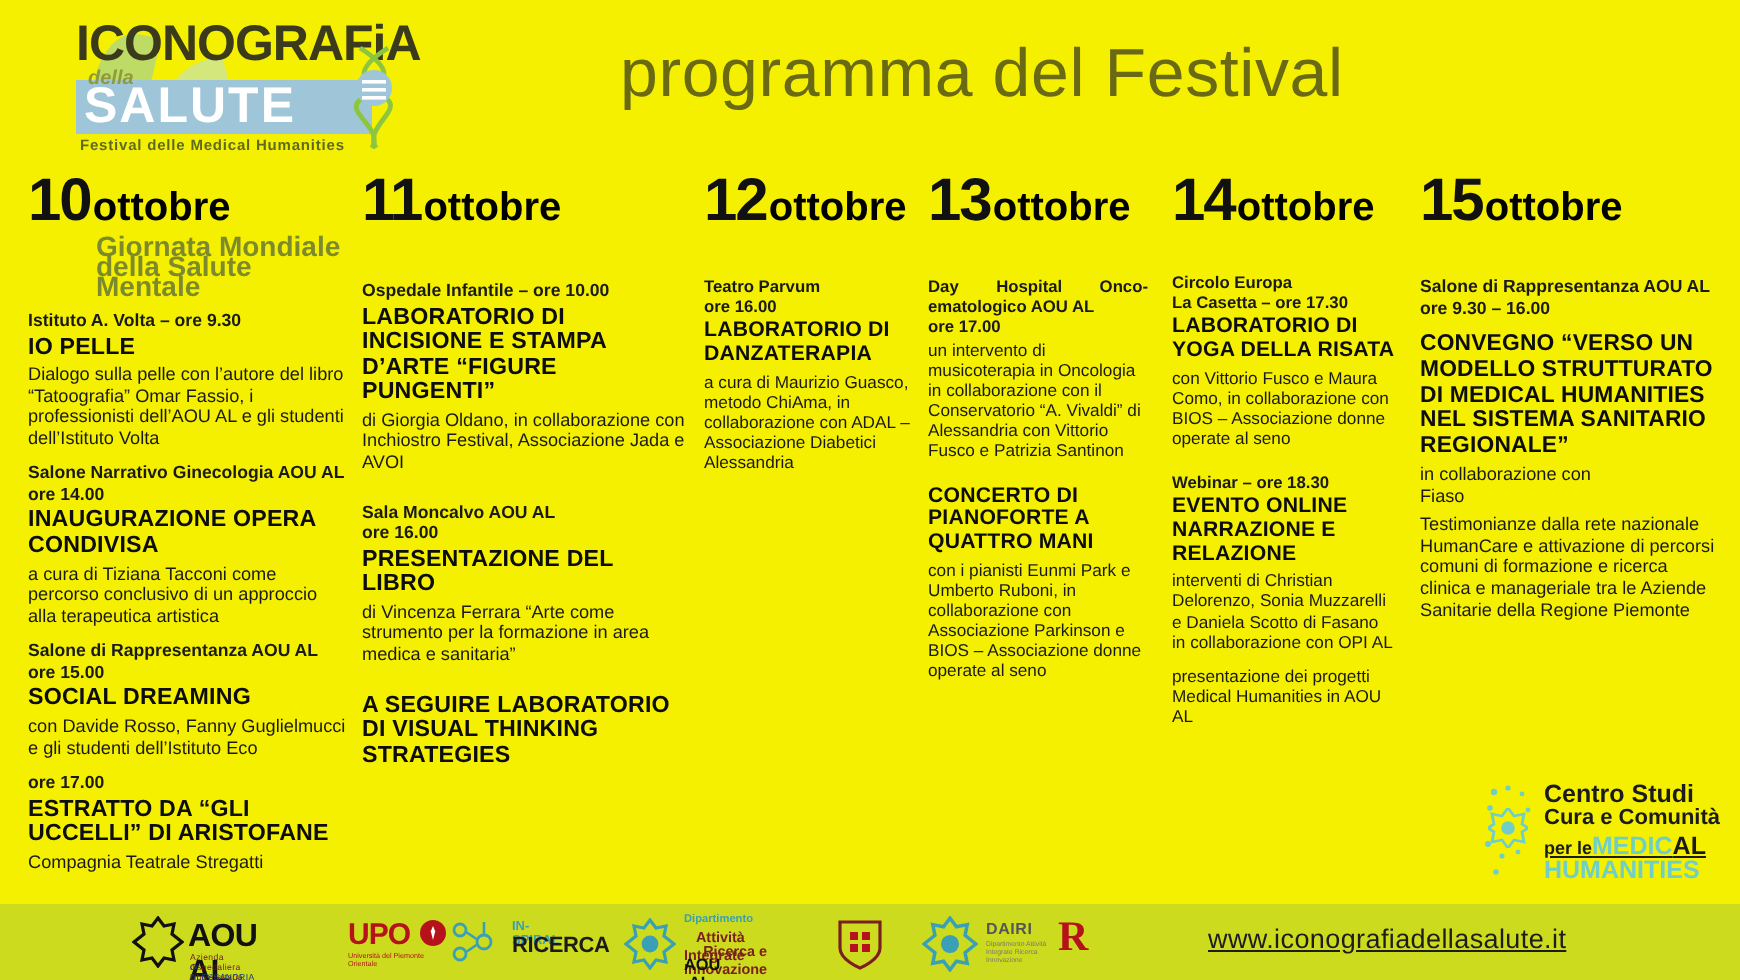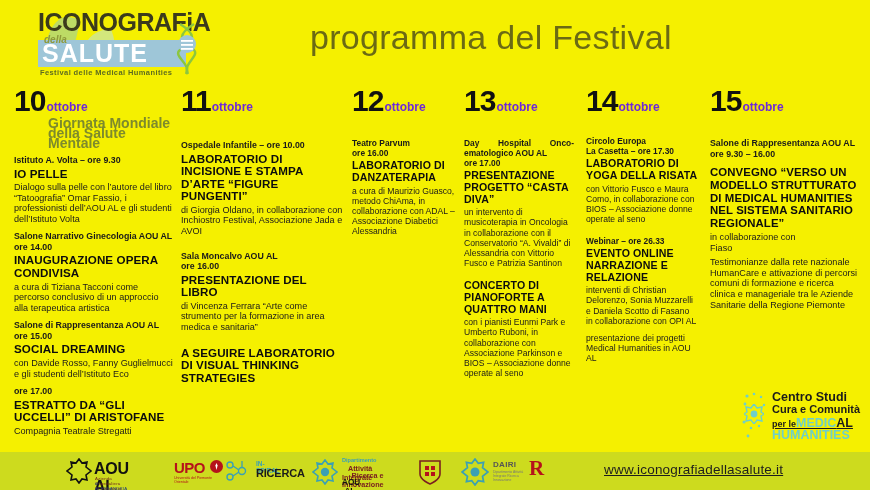--- a/index.html
+++ b/index.html
@@ -40,21 +40,21 @@
   .col{position:absolute;top:0;}
   .c1{left:14px;width:160px;}
   .c2{left:181px;width:162px;}
   .c3{left:352px;width:104px;}
   .c4{left:464px;width:110px;}
   .c5{left:586px;width:112px;}
   .c6{left:710px;width:150px;}
 
   .daynum{color:#111;font-weight:700;font-size:30px;letter-spacing:-1px;
     line-height:30px;display:inline-block;vertical-align:baseline;}
-  .daymonth{color:#6d28d9;font-weight:700;font-size:12px;display:inline-block;
+  .daymonth{color:#000000;font-weight:700;font-size:20px;display:inline-block;
     vertical-align:baseline;padding-left:1px;}
   .dayhead{margin-bottom:2px;white-space:nowrap;}
   .daynote{color:#7d8a2c;font-size:14px;line-height:10px;font-weight:600;
     margin:0 0 2px 34px;}
 
   .ev{margin-top:7px;}
   .venue{color:#1a1a1a;font-size:8.8px;line-height:10.5px;font-weight:600;}
   .evtitle{color:#0d0d0d;font-size:11.6px;line-height:12.6px;font-weight:700;
     margin-top:2px;letter-spacing:.1px;}
   .evdesc{color:#1a1a1a;font-size:9.1px;line-height:10.6px;margin-top:2px;}
@@ -202,41 +202,40 @@
       </div>
     </div>
 
     <div class="col c4">
       <div class="dayhead">
         <span class="daynum">13</span><span class="daymonth">ottobre</span>
       </div>
       <div class="ev" style="margin-top:22px">
         <div class="venue" style="white-space:pre-line">Day Hospital Onco-ematologico AOU AL
 ore 17.00</div>
-        <div class="evtitle">PRESENTAZIONE PROGETTO “CASTA DIVA”</div>
         <div class="evdesc">un intervento di musicoterapia in Oncologia in collaborazione con il Conservatorio “A. Vivaldi” di Alessandria con Vittorio Fusco e Patrizia Santinon</div>
       </div>
       <div class="ev" style="margin-top:12px">
         <div class="evtitle">CONCERTO DI PIANOFORTE A QUATTRO MANI</div>
         <div class="evdesc">con i pianisti Eunmi Park e Umberto Ruboni, in collaborazione con Associazione Parkinson e BIOS – Associazione donne operate al seno</div>
       </div>
     </div>
 
     <div class="col c5">
       <div class="dayhead">
         <span class="daynum">14</span><span class="daymonth">ottobre</span>
       </div>
       <div class="ev" style="margin-top:20px">
         <div class="venue" style="white-space:pre-line">Circolo Europa
 La Casetta – ore 17.30</div>
         <div class="evtitle">LABORATORIO DI YOGA DELLA RISATA</div>
         <div class="evdesc">con Vittorio Fusco e Maura Como, in collaborazione con BIOS – Associazione donne operate al seno</div>
       </div>
       <div class="ev" style="margin-top:12px">
-        <div class="venue" style="white-space:pre-line">Webinar – ore 26.33</div>
+        <div class="venue" style="white-space:pre-line">Webinar – ore 18.30</div>
         <div class="evtitle">EVENTO ONLINE NARRAZIONE E RELAZIONE</div>
         <div class="evdesc">interventi di Christian Delorenzo, Sonia Muzzarelli e Daniela Scotto di Fasano in collaborazione con OPI AL</div>
       </div>
       <div class="ev" style="margin-top:7px">
         <div class="evdesc">presentazione dei progetti Medical Humanities in AOU AL</div>
       </div>
     </div>
 
     <div class="col c6">
       <div class="dayhead">

